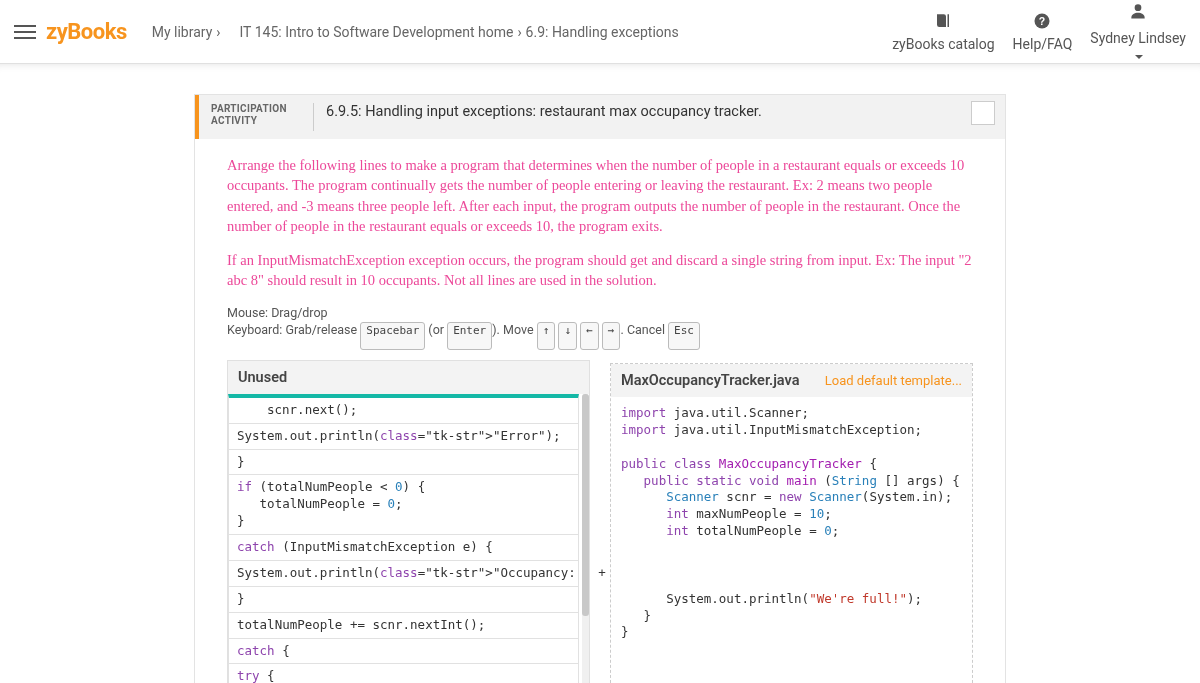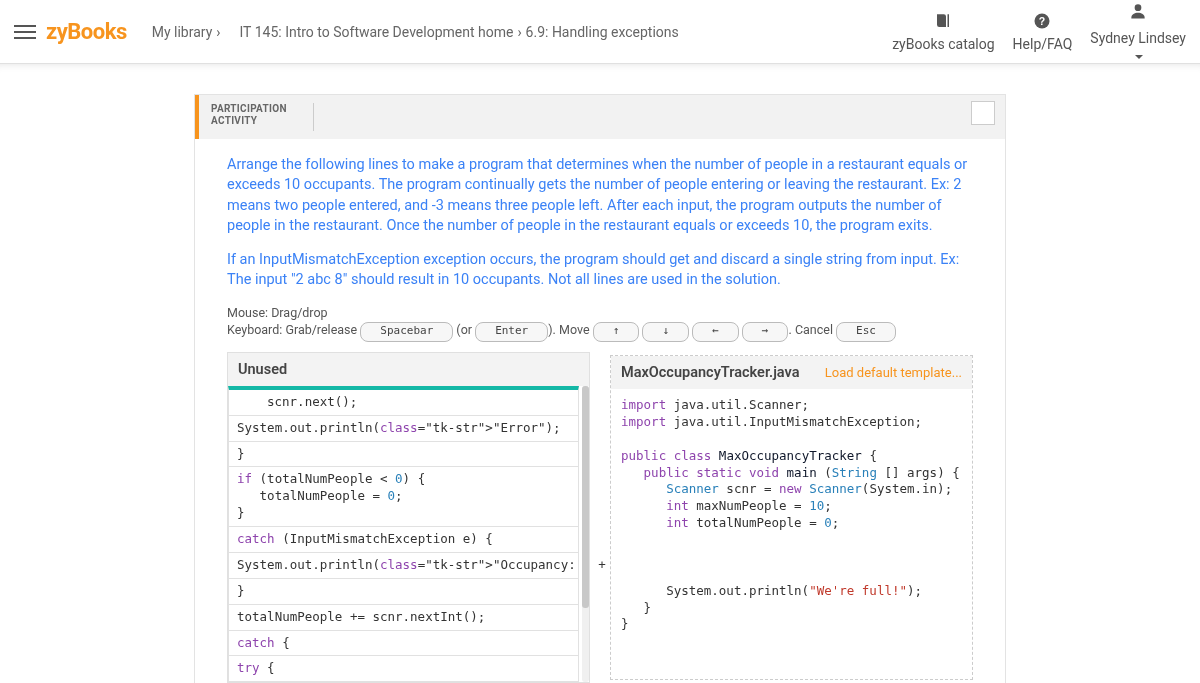--- a/index.html
+++ b/index.html
@@ -60,33 +60,33 @@
   .pa-divider { width:1px; height: 28px; background: #ccc; margin: 0 12px;}
   .activity-title { font-size: 14.5px; color: #333; }
   .progress-box {
     position: absolute;
     right: 10px; top: 6px;
     width: 24px; height: 24px;
     border: 1px solid #ccc;
     background: #fff;
   }
   .activity-body { padding: 16px 32px 8px 32px; }
-  .desc { font-size: 14.5px; color: #3b82f6; line-height: 1.4; margin-bottom: 14px; }
+  .desc { font-size: 14.5px; color: #ec4899; line-height: 1.4; margin-bottom: 14px; font-family: Liberation Serif, serif; }
   .hint-row { font-size: 12.5px; color: #555; margin-bottom: 2px; }
   .kbd {
     display: inline-block;
     border: 1px solid #bbb;
-    border-radius: 8px;
+    border-radius: 3px;
     background: #f7f7f7;
-    padding: 0 19px;
+    padding: 0 5px;
     font-size: 11px;
     font-family: ui-monospace, Menlo, Consolas, monospace;
     color: #444;
     line-height: 16px;
-    height: 20px;
+    height: 28px;
   }
   .panels {
     display: flex;
     margin-top: 10px;
     gap: 20px;
     align-items: center;
   }
   .panel {
     flex: 1;
     border: 1px solid #e0e0e0;
@@ -140,21 +140,21 @@
     background: #fff;
     white-space: pre;
     color: #333;
     min-height: 290px;
     position: relative;
     overflow: hidden;
   }
   
   .tk-kw { color: #8e44ad; }
   .tk-type { color: #2980b9; }
-  .tk-name { color: #0f172a; }
+  .tk-name { color: #a21caf; }
   .tk-str { color: #c0392b; }
   .tk-num { color: #2980b9; }
   .shadow-top {
     box-shadow: inset 0 8px 8px -8px rgba(0,0,0,0.12);
     height: 12px;
     width: 100%;
   }
 </style>
 </head>
 <body>
@@ -208,20 +208,21 @@
 
 <div class="content-wrap">
   <div class="activity-container">
 
     <div class="activity-header">
       <div class="pa-label">
         <div>PARTICIPATION</div>
         <div>ACTIVITY</div>
       </div>
       <div class="pa-divider"></div>
+      <div class="activity-title">6.9.5: Handling input exceptions: restaurant max occupancy tracker.</div>
       <div class="progress-box"></div>
     </div>
 
     <div class="activity-body">
       <p class="desc">Arrange the following lines to make a program that determines when the number of people in a restaurant equals or exceeds 10 occupants. The program continually gets the number of people entering or leaving the restaurant. Ex: 2 means two people entered, and -3 means three people left. After each input, the program outputs the number of people in the restaurant. Once the number of people in the restaurant equals or exceeds 10, the program exits.</p>
       <p class="desc">If an InputMismatchException exception occurs, the program should get and discard a single string from input. Ex: The input "2 abc 8" should result in 10 occupants. Not all lines are used in the solution.</p>
 
       <div class="hint-row">Mouse: Drag/drop</div>
       <div class="hint-row">
         <span>Keyboard: Grab/release </span><span class="kbd">Spacebar</span><span> (or </span><span class="kbd">Enter</span><span>). Move </span><span class="kbd">↑</span> <span class="kbd">↓</span> <span class="kbd">←</span> <span class="kbd">→</span><span>. Cancel </span><span class="kbd">Esc</span>

